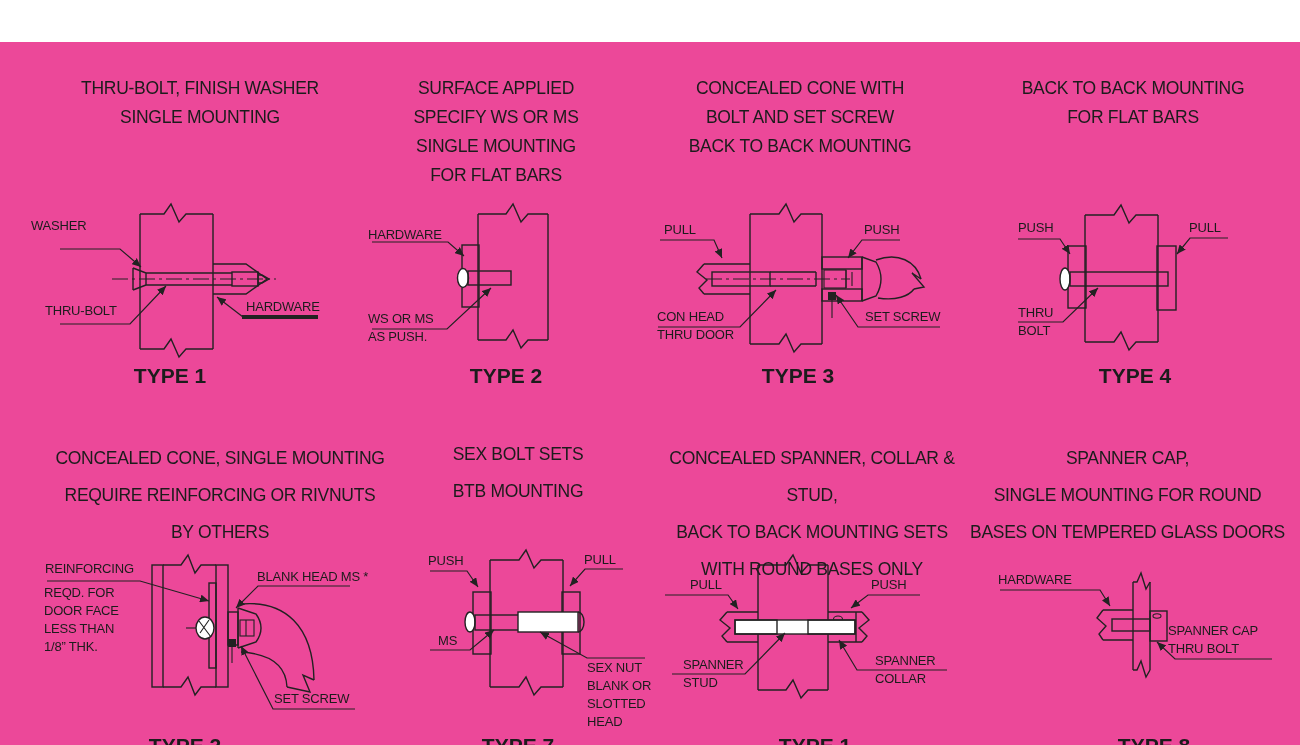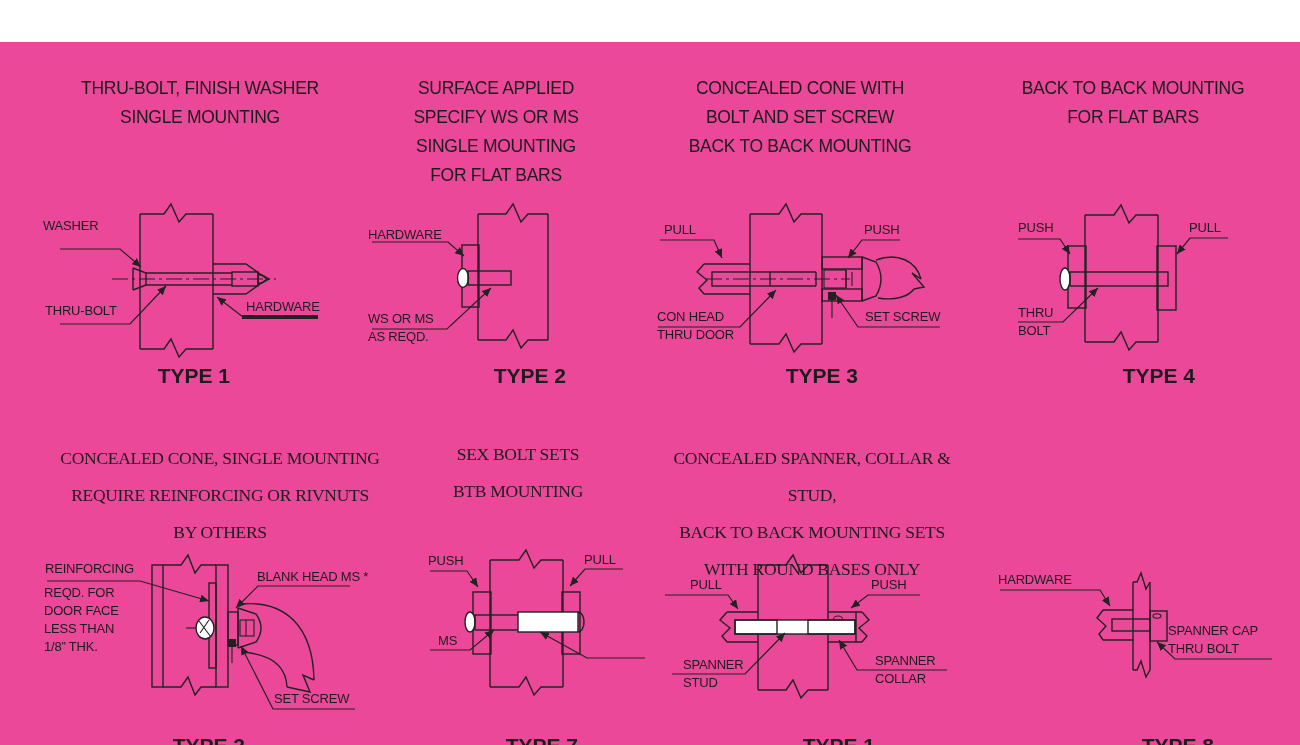--- a/index.html
+++ b/index.html
@@ -1,24 +1,24 @@
 <!DOCTYPE html>
 <html><head>
 <meta charset="utf-8">
 <style>
   html,body{margin:0;padding:0;background:#fff;}
   .stage{position:relative;width:1300px;height:745px;background:#ec4899;overflow:hidden;
          font-family:"Liberation Sans", sans-serif;color:#1c1c1c;margin-top:42px;}
   svg.art{position:absolute;left:0;top:0;}
   .title{position:absolute;text-align:center;font-size:17.5px;line-height:29px;
          letter-spacing:-0.3px;white-space:pre-line;font-stretch:condensed;}
-  .lh37{line-height:37px;font-family:Liberation Serif, serif;}
+  .lh37{line-height:37px;}
   .callout{position:absolute;font-size:13px;line-height:18px;letter-spacing:-0.2px;
            white-space:pre-line;font-stretch:condensed;}
-  .type-label{position:absolute;width:120px;text-align:right;font-size:21px;
+  .type-label{position:absolute;width:120px;text-align:center;font-size:21px;
               font-weight:700;letter-spacing:0px;}
   .ln{fill:none;stroke:#222;stroke-width:1.4;}
   .thin{fill:none;stroke:#222;stroke-width:1.1;}
   .ld{fill:none;stroke:#222;stroke-width:1.2;marker-end:url(#arr);}
   .cl{fill:none;stroke:#222;stroke-width:1;stroke-dasharray:16 4 3 4;}
   .wht{fill:#ffffff;stroke:#222;stroke-width:1.4;}
   .blk{fill:#222;stroke:none;}
 </style>
 </head>
 <body>
@@ -259,37 +259,40 @@
   <div class="title" style="left:980px;top:32px;width:306px">BACK TO BACK MOUNTING
 FOR FLAT BARS</div>
   <div class="title lh37" style="left:25px;top:398px;width:390px">CONCEALED CONE, SINGLE MOUNTING
 REQUIRE REINFORCING OR RIVNUTS
 BY OTHERS</div>
   <div class="title lh37" style="left:650px;top:398px;width:324px">CONCEALED SPANNER, COLLAR &amp; STUD,
 BACK TO BACK MOUNTING SETS
 WITH ROUND BASES ONLY</div>
   <div class="title lh37" style="left:418px;top:394px;width:200px">SEX BOLT SETS
 BTB MOUNTING</div>
+  <div class="title lh37" style="left:955px;top:398px;width:345px">SPANNER CAP,
+SINGLE MOUNTING FOR ROUND
+BASES ON TEMPERED GLASS DOORS</div>
 
   <div class="type-label" style="left:110px;top:322px">TYPE 1</div>
   <div class="type-label" style="left:446px;top:322px">TYPE 2</div>
   <div class="type-label" style="left:738px;top:322px">TYPE 3</div>
   <div class="type-label" style="left:1075px;top:322px">TYPE 4</div>
   <div class="type-label" style="left:125px;top:692px">TYPE 2</div>
   <div class="type-label" style="left:458px;top:692px">TYPE 7</div>
   <div class="type-label" style="left:755px;top:692px">TYPE 1</div>
   <div class="type-label" style="left:1094px;top:692px">TYPE 8</div>
 
-  <div class="callout" style="left:43px;top:175px">WASHER</div>
+  <div class="callout" style="left:31px;top:175px">WASHER</div>
   <div class="callout" style="left:45px;top:260px">THRU-BOLT</div>
   <div class="callout" style="left:246px;top:256px">HARDWARE</div>
 
   <div class="callout" style="left:368px;top:184px">HARDWARE</div>
   <div class="callout" style="left:368px;top:268px">WS OR MS
-AS REQD.</div>
+AS PUSH.</div>
 
   <div class="callout" style="left:664px;top:179px">PULL</div>
   <div class="callout" style="left:864px;top:179px">PUSH</div>
   <div class="callout" style="left:657px;top:266px">CON HEAD
 THRU DOOR</div>
   <div class="callout" style="left:865px;top:266px">SET SCREW</div>
 
   <div class="callout" style="left:1018px;top:177px">PUSH</div>
   <div class="callout" style="left:1189px;top:177px">PULL</div>
   <div class="callout" style="left:1018px;top:262px">THRU
@@ -299,20 +302,24 @@
   <div class="callout" style="left:44px;top:542px">REQD. FOR
 DOOR FACE
 LESS THAN
 1/8” THK.</div>
   <div class="callout" style="left:257px;top:526px">BLANK HEAD MS *</div>
   <div class="callout" style="left:274px;top:648px">SET SCREW</div>
 
   <div class="callout" style="left:428px;top:510px">PUSH</div>
   <div class="callout" style="left:584px;top:509px">PULL</div>
   <div class="callout" style="left:438px;top:590px">MS</div>
+  <div class="callout" style="left:587px;top:617px">SEX NUT
+BLANK OR
+SLOTTED
+HEAD</div>
 
   <div class="callout" style="left:690px;top:534px">PULL</div>
   <div class="callout" style="left:871px;top:534px">PUSH</div>
   <div class="callout" style="left:683px;top:614px">SPANNER
 STUD</div>
   <div class="callout" style="left:875px;top:610px">SPANNER
 COLLAR</div>
 
   <div class="callout" style="left:998px;top:529px">HARDWARE</div>
   <div class="callout" style="left:1168px;top:580px">SPANNER CAP

